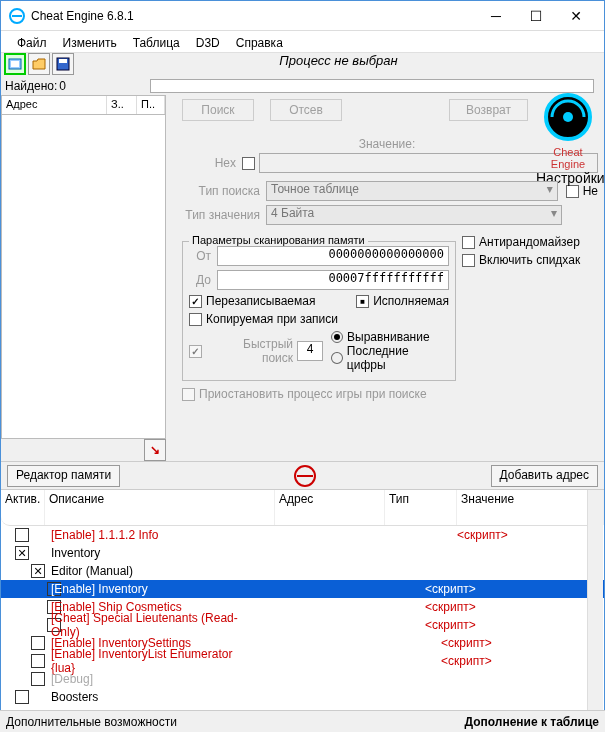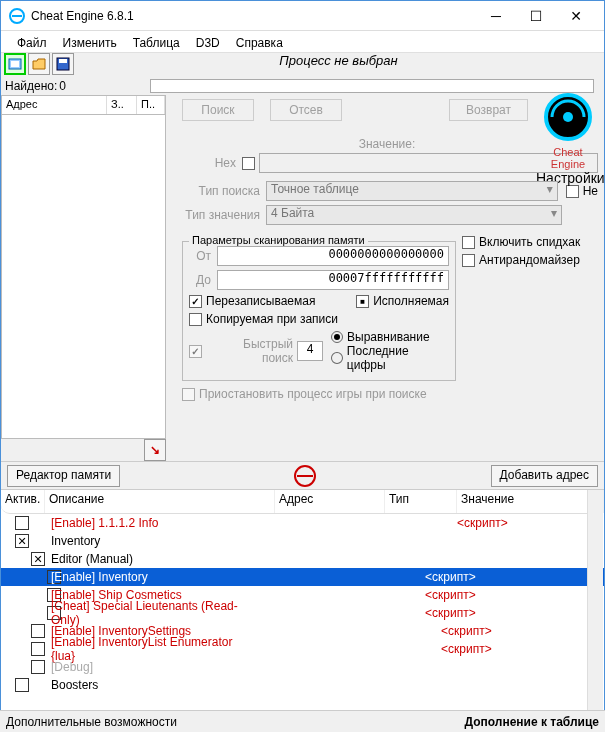--- a/index.html
+++ b/index.html
@@ -44,21 +44,21 @@
 .radio.checked::before { content: ""; width: 6px; height: 6px; background: #000; border-radius: 50%; }
 .fieldset { border: 1px solid #bbb; padding: 4px 6px; margin-top: 12px; position: relative; }
 .fieldset-title { position: absolute; top: -8px; left: 6px; background: #f0f0f0; padding: 0 3px; font-size: 11px; }
 .ce-logo { position: absolute; right: 4px; top: -4px; width: 64px; text-align: center; }
 .ce-logo svg { width: 52px; height: 52px; }
 .ce-logo .settings { font-size: 14px; }
 .mid-toolbar { height: 28px; display: flex; align-items: center; padding: 0 6px; border-top: 1px solid #ccc; }
 .no-icon { width: 22px; height: 22px; border: 2px solid #c00; border-radius: 50%; position: relative; margin: 0 auto; }
 .no-icon::after { content: ""; position: absolute; width: 16px; height: 2px; background: #c00; top: 8px; left: 1px; }
 .table-area { height: 250px; background: #fff; border-top: 1px solid #ccc; overflow: hidden; }
-.table-head { display: flex; background: #fff; border-bottom: 1px solid #ddd; height: 24px; border-radius: 9px; }
+.table-head { display: flex; background: #fff; border-bottom: 1px solid #ddd; height: 36px; border-radius: 9px; }
 .table-head div { padding: 2px 4px; border-right: 1px solid #eee; font-size: 12px; }
 .th-active { width: 44px; }
 .th-desc { width: 230px; }
 .th-addr { width: 110px; }
 .th-type { width: 72px; }
 .th-val { flex: 1; }
 .trow { display: flex; height: 18px; align-items: center; }
 .trow.selected { background: #0a5fd6; color: #fff; }
 .trow .cb { width: 14px; height: 14px; border: 1px solid #333; margin-left: 8px; }
 .trow .cb.x::before { content: "✕"; font-size: 11px; display: block; text-align: center; line-height: 12px; }
@@ -205,25 +205,25 @@
             <div style="display:flex;align-items:center">
                 <span class="radio"></span>
                 <span>Последние цифры</span>
               </div>
           </div>
         </div>
       </div>
       <div style="width:136px;padding-top:6px">
         <div class="row">
             <span class="cbx"></span>
+            <span>Антирандомайзер</span>
+          </div>
+        <div class="row">
+            <span class="cbx"></span>
             <span>Включить спидхак</span>
-          </div>
-        <div class="row">
-            <span class="cbx"></span>
-            <span>Антирандомайзер</span>
           </div>
       </div>
     </div>
 
     <div class="row" style="margin-top:6px">
       <span class="cbx" style="opacity:.5"></span>
       <span style="color:#999">Приостановить процесс игры при поиске</span>
     </div>
   </div>
 </div>

